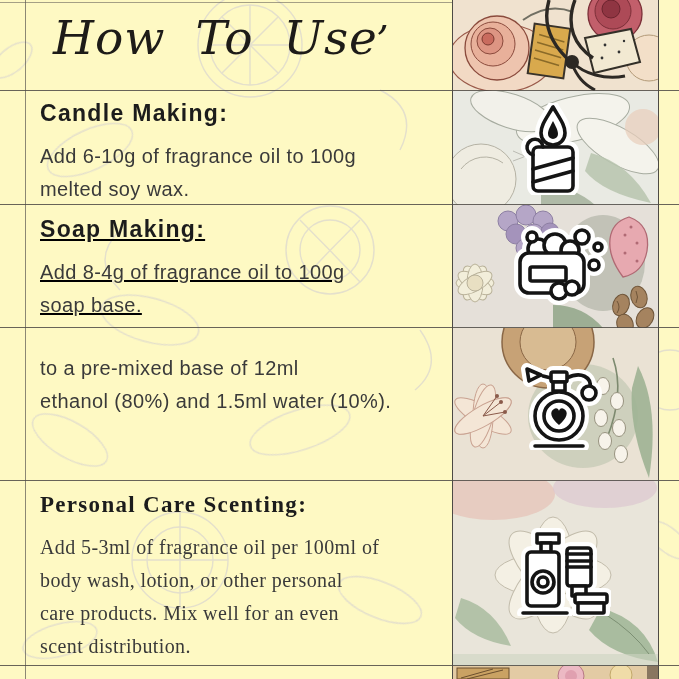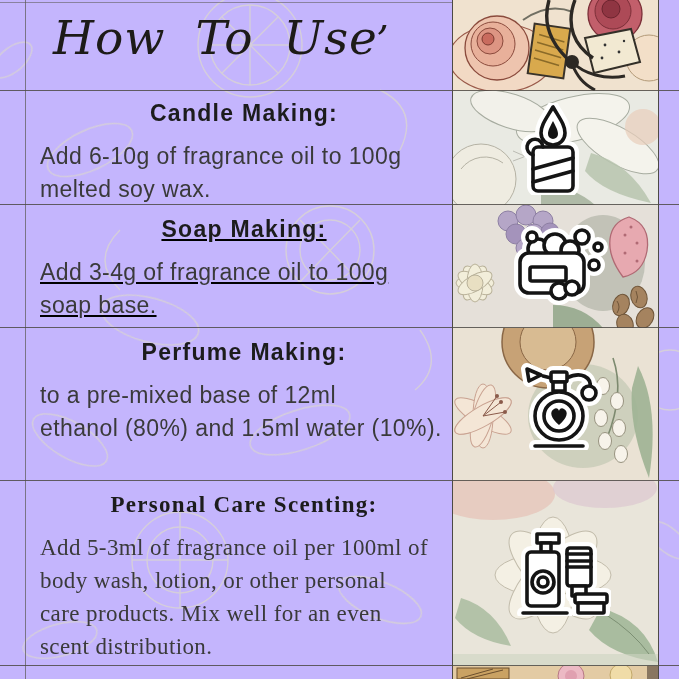--- a/index.html
+++ b/index.html
@@ -1,20 +1,20 @@
 <!DOCTYPE html>
 <html><head>
 <meta charset="utf-8">
 <style>
   html,body{margin:0;padding:0;}
   .page{
     position:relative;
     width:679px;height:679px;
     overflow:hidden;
-    background:#c4b5fd;
+    background:#fef9c3;
     font-family:"Liberation Sans", sans-serif;
   }
   
   .texture{position:absolute;left:0;top:0;z-index:0;}
   
   .rule{position:absolute;background:#5b5852;z-index:5;}
   .rule-top{left:0;top:2px;width:452px;height:1px;opacity:.55;}
   .rule-left{left:25px;top:0;width:1px;height:679px;opacity:.7;}
   .divider{position:absolute;left:0;width:679px;height:1px;background:#4d4a45;opacity:.85;z-index:5;}
   .d1{top:90px;} .d2{top:204px;} .d3{top:327px;} .d4{top:480px;} .d5{top:665px;}
@@ -25,25 +25,25 @@
     font-style:italic;font-weight:500;
     font-size:47px;color:#1d1b18;
     letter-spacing:1px;word-spacing:14px;
     white-space:nowrap;
   }
   .title .flourish{font-size:40px;margin-left:-2px;}
   
   .sec{position:absolute;left:40px;width:408px;z-index:6;}
   .sec h2{
     margin:0;font-size:23px;font-weight:700;color:#1c1c1c;
-    letter-spacing:1.3px;white-space:nowrap;text-align:center;
+    letter-spacing:1.3px;white-space:nowrap;
   }
   .sec .body{margin-top:13px;}
   .sec .line{
-    font-size:23px;color:#3a3a3a;letter-spacing:.4px;
+    font-size:20px;color:#3a3a3a;letter-spacing:.4px;
     line-height:33px;white-space:nowrap;
   }
   .s1{top:100px;} .s2{top:216px;text-decoration:underline;} .s3{top:339px;} .s4{top:492px;font-family:Liberation Serif, serif;}
   
   .art-strip{
     position:absolute;left:452px;top:0;width:205px;height:679px;
     z-index:1;border-left:1px solid #4d4a45;border-right:1px solid #4d4a45;
     box-sizing:content-box;
   }
   .seg{position:absolute;left:0;width:205px;overflow:hidden;}
@@ -102,27 +102,26 @@
     <h2>Candle Making:</h2>
     <div class="body">
       <div class="line">Add 6-10g of fragrance oil to 100g</div>
       <div class="line">melted soy wax.</div>
     </div>
   </section>
 
   <section class="sec s2">
     <h2>Soap Making:</h2>
     <div class="body">
-      <div class="line">Add 3-4g of fragrance oil to 100g</div>
+      <div class="line">Add 8-4g of fragrance oil to 100g</div>
       <div class="line">soap base.</div>
     </div>
   </section>
 
   <section class="sec s3">
-    <h2>Perfume Making:</h2>
     <div class="body">
       <div class="line">to a pre-mixed base of 12ml</div>
       <div class="line">ethanol (80%) and 1.5ml water (10%).</div>
     </div>
   </section>
 
   <section class="sec s4">
     <h2>Personal Care Scenting:</h2>
     <div class="body">
       <div class="line">Add 5-3ml of fragrance oil per 100ml of</div>

